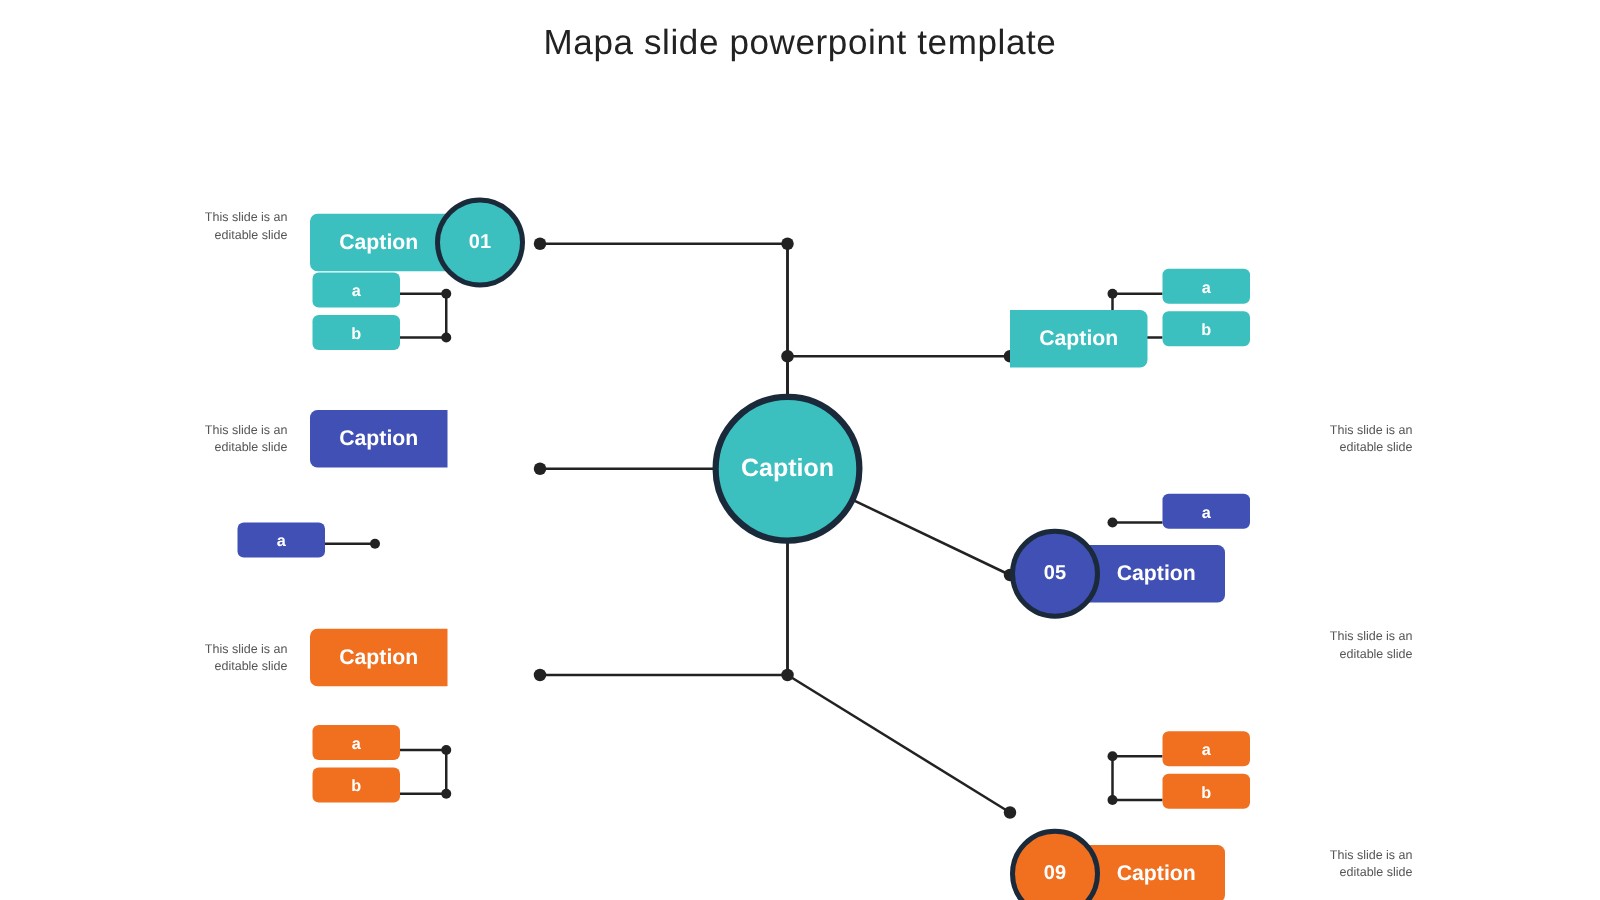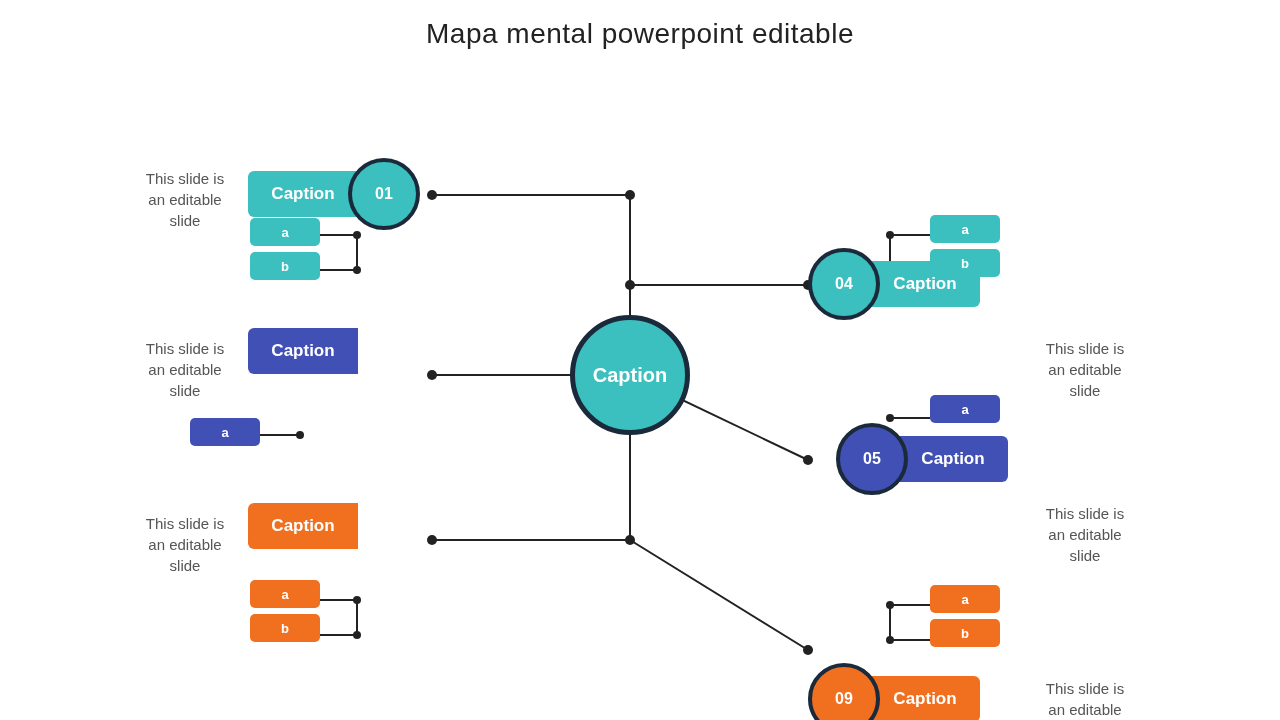--- a/index.html
+++ b/index.html
@@ -129,37 +129,37 @@
       align-items: center;
       justify-content: center;
       font-size: 13px;
       font-weight: 600;
       color: white;
     }
 
     
     .side-text {
       position: absolute;
-      font-size: 15px;
+      font-size: 10px;
       color: #555;
-      text-align: center;
+      text-align: right;
       line-height: 1.4;
       width: 90px;
       z-index: 10;
     }
 
     
     .teal { background-color: #3bbfbf; }
     .blue { background-color: #4050b5; }
     .orange { background-color: #f07020; }
   </style>
 </head>
 <body>
 
-<h1 class="page-title">Mapa mental powerpoint editable</h1>
+<h1 class="page-title">Mapa slide powerpoint template</h1>
 
 <div class="diagram">
 
   <svg id="connections" xmlns="http://www.w3.org/2000/svg">
 
     <line x1="630" y1="315" x2="630" y2="135" stroke="#222" stroke-width="2"></line>
     <line x1="630" y1="135" x2="432" y2="135" stroke="#222" stroke-width="2"></line>
     <circle cx="432" cy="135" r="5" fill="#222"></circle>
     <circle cx="630" cy="135" r="5" fill="#222"></circle>
 
@@ -273,42 +273,39 @@
   <div class="sub-items" style="left:250px; top:520px;">
     <div class="sub-item orange">
         <span>a</span>
       </div>
     <div class="sub-item orange">
         <span>b</span>
       </div>
   </div>
 
   <div class="branch branch-right" style="left:808px; top:188px;">
-    <div class="branch-circle teal" style="border-color:#1a2a3a;">
-      <span>04</span>
-    </div>
     <div class="branch-label teal" style="width:110px;">
       <span>Caption</span>
     </div>
   </div>
 
   <div class="side-text" style="left:1040px; top:278px;">
     <span>This slide is an editable slide</span>
   </div>
 
   <div class="sub-items" style="left:930px; top:155px;">
     <div class="sub-item teal">
         <span>a</span>
       </div>
     <div class="sub-item teal">
         <span>b</span>
       </div>
   </div>
 
-  <div class="branch branch-right" style="left:836px; top:363px;">
+  <div class="branch branch-right" style="left:808px; top:363px;">
     <div class="branch-circle blue" style="border-color:#1a2a3a;">
       <span>05</span>
     </div>
     <div class="branch-label blue" style="width:110px;">
       <span>Caption</span>
     </div>
   </div>
 
   <div class="side-text" style="left:1040px; top:443px;">
     <span>This slide is an editable slide</span>

